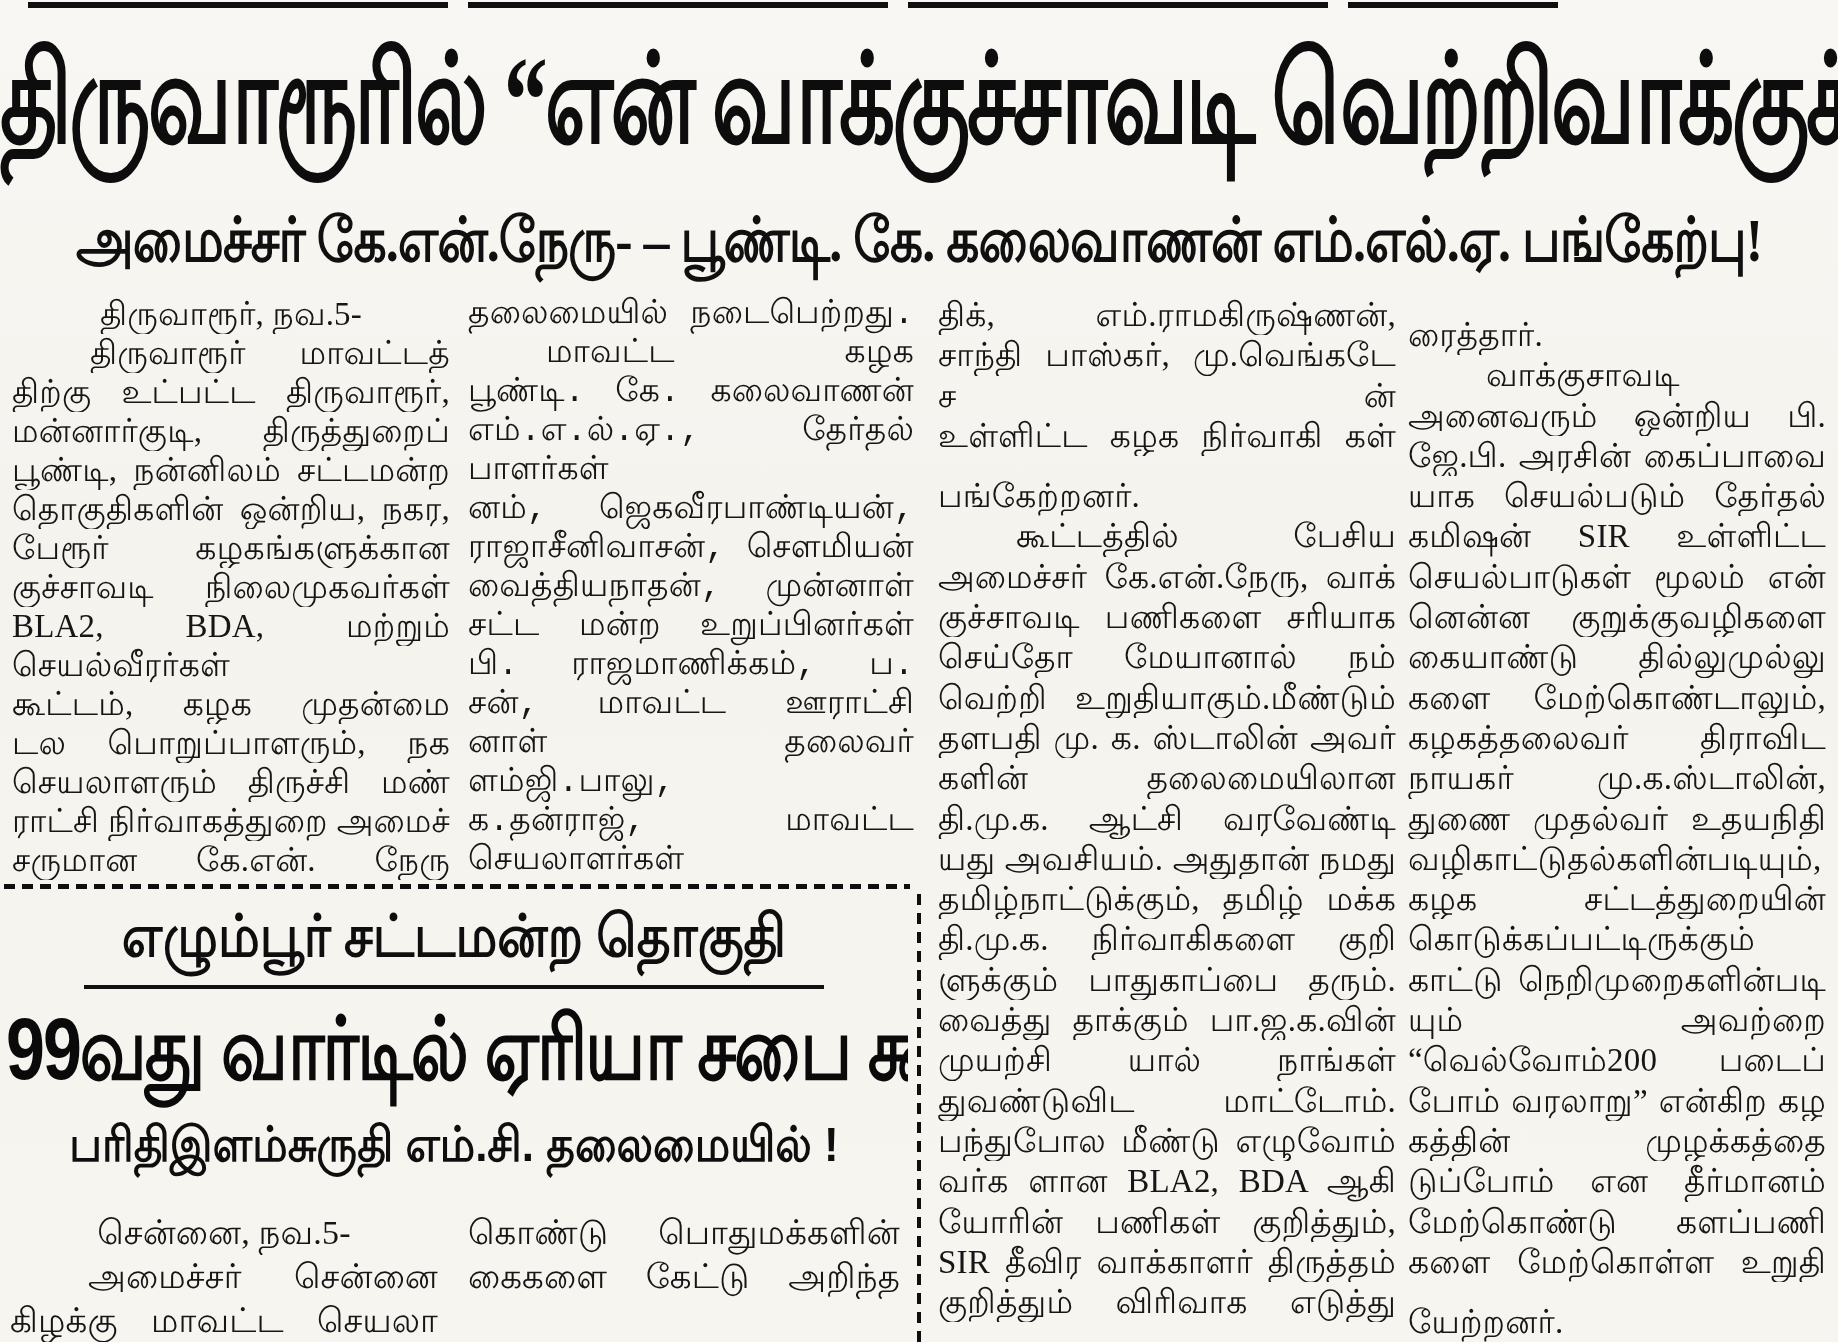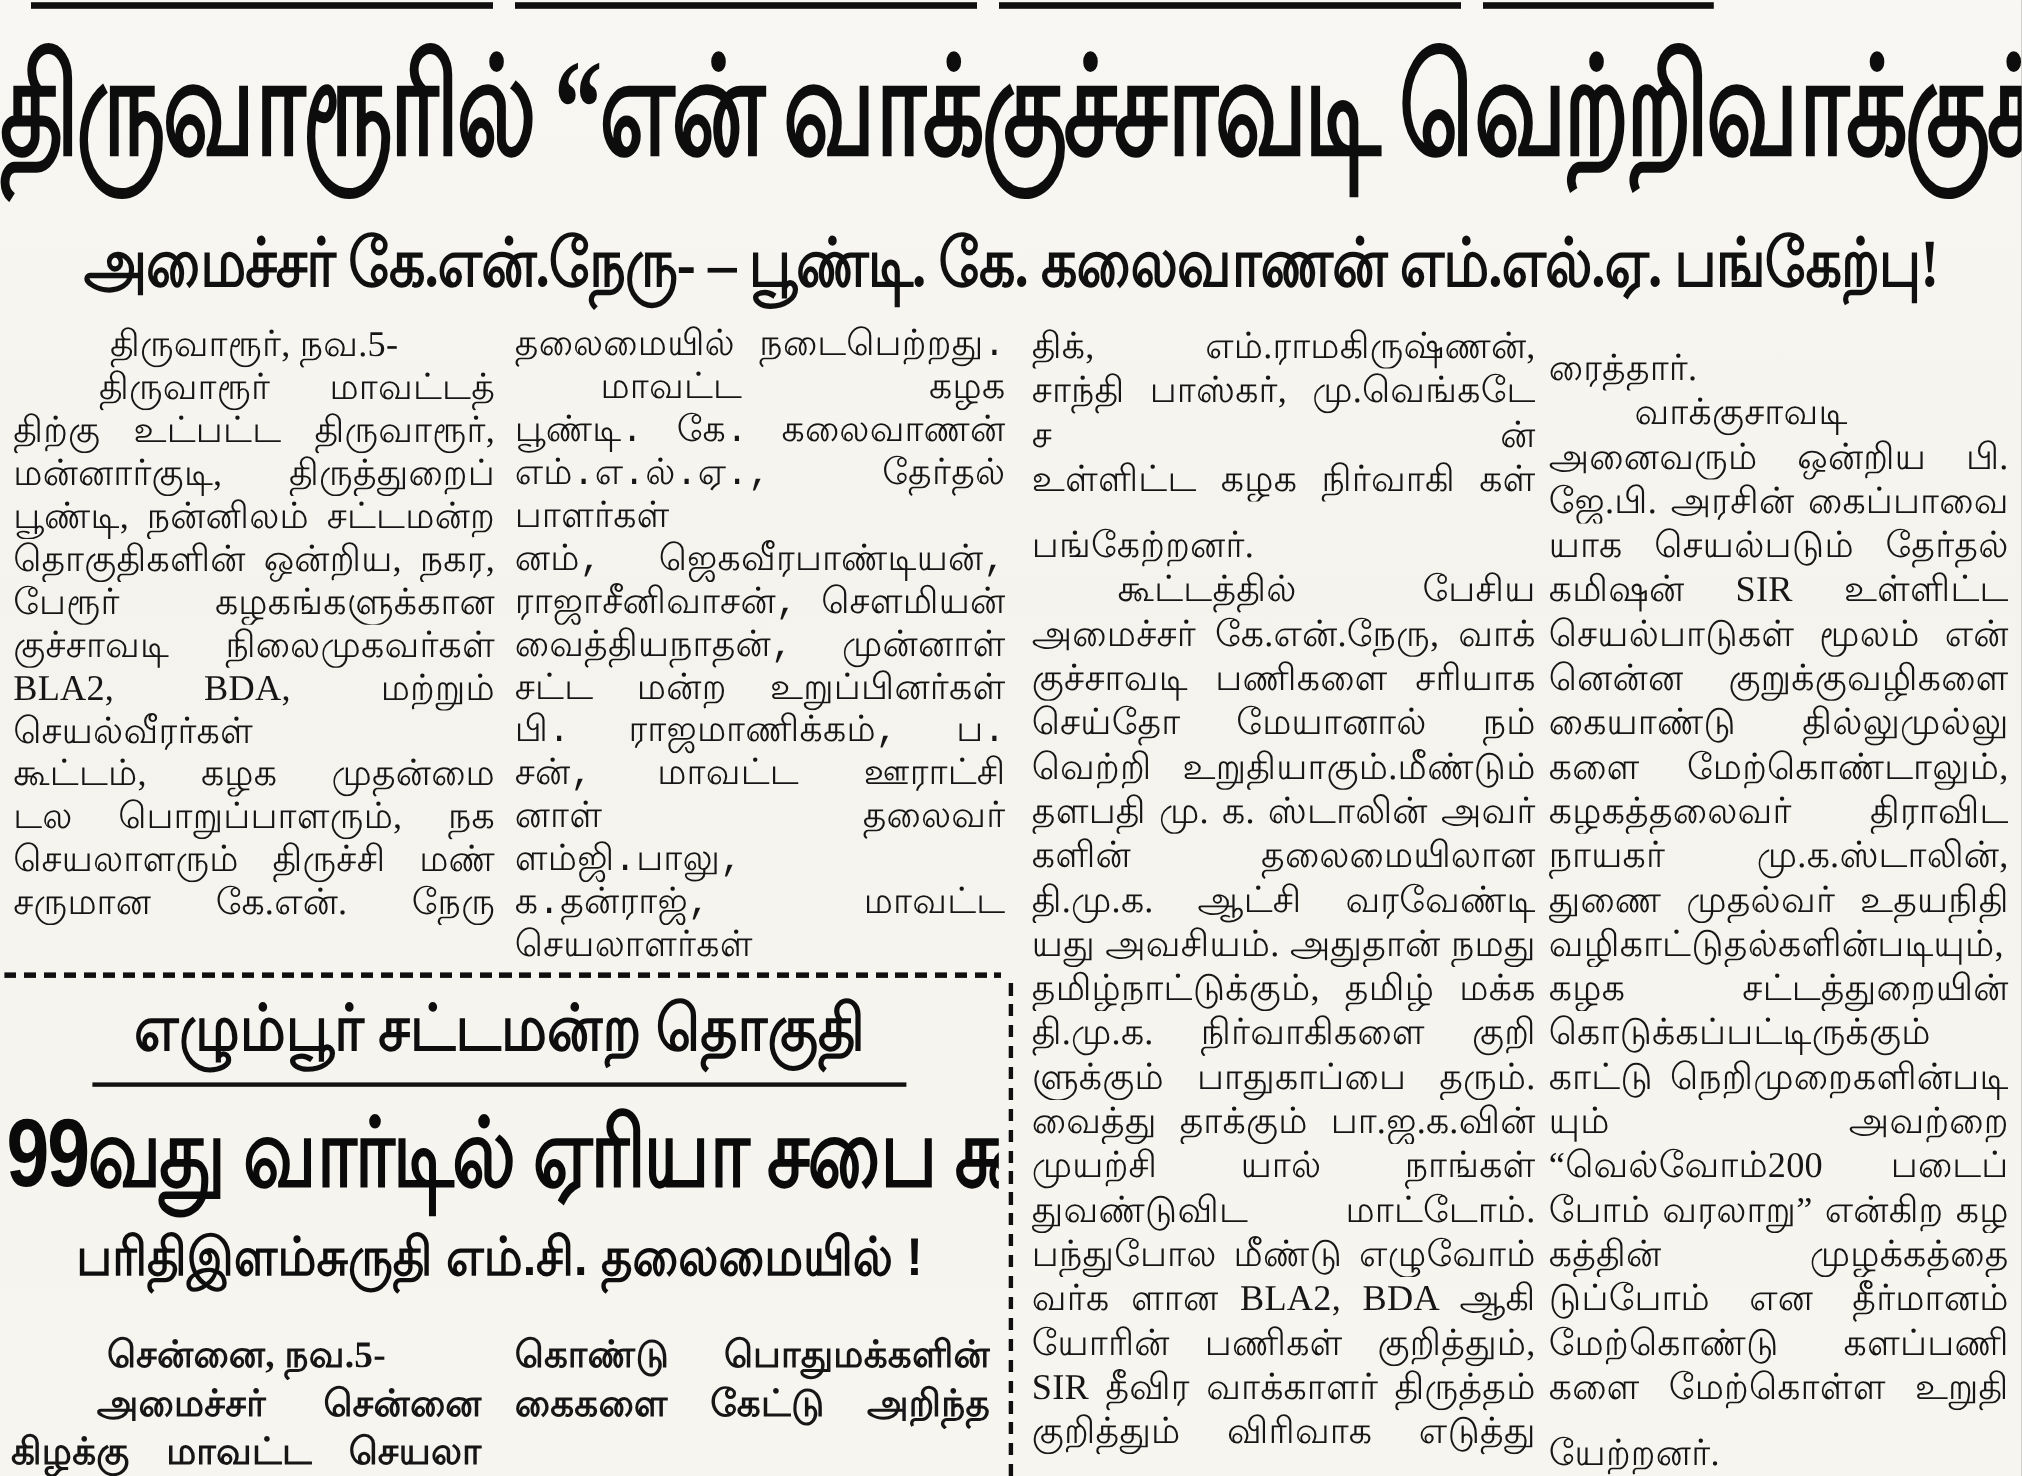--- a/index.html
+++ b/index.html
@@ -69,21 +69,21 @@
     font-family:"Liberation Sans","DejaVu Sans",sans-serif;
   }
   .subheadline2{
     margin:28px 0 0 0;text-align:center;white-space:nowrap;
     font-size:44px;font-weight:800;letter-spacing:0;
     transform:scaleY(1.1);transform-origin:top center;color:#0e0e0e;
     font-family:"Liberation Sans","DejaVu Sans",sans-serif;
   }
   .colA{left:10px;top:318px;width:428px;}
   .colB{left:468px;top:318px;width:432px;}
-  .article2 .line{font-size:34px;line-height:44px;height:44px;font-weight:bold;}
+  .article2 .line{font-size:34px;line-height:44px;height:44px;}
 </style>
 </head>
 <body>
 
 <div class="page">
 
   <div class="topline"></div>
 
   <h1 class="headline1">திருவாரூரில் “என் வாக்குச்சாவடி வெற்றிவாக்குச் சாவடி” ஆலோசனைக் கூட்டம்!</h1>
 
@@ -96,20 +96,21 @@
       <div class="line">மன்னார்குடி, திருத்துறைப்</div>
       <div class="line">பூண்டி, நன்னிலம் சட்டமன்ற</div>
       <div class="line">தொகுதிகளின் ஒன்றிய, நகர,</div>
       <div class="line">பேரூர் கழகங்களுக்கான வாக்</div>
       <div class="line">குச்சாவடி நிலைமுகவர்கள்</div>
       <div class="line">BLA2, BDA, மற்றும் தி.மு.கழக</div>
       <div class="line">செயல்வீரர்கள் ஆலோசனைக்</div>
       <div class="line">கூட்டம், கழக முதன்மை</div>
       <div class="line">டல பொறுப்பாளரும், நக</div>
       <div class="line">செயலாளரும் திருச்சி மண்</div>
+      <div class="line">ராட்சி நிர்வாகத்துறை அமைச்</div>
       <div class="line">சருமான கே.என். நேரு</div>
     </div>
 
   <div class="col col2">
       <div class="line">தலைமையில் நடைபெற்றது.</div>
       <div class="line indent">மாவட்ட கழக செயலாளர்</div>
       <div class="line">பூண்டி. கே. கலைவாணன்</div>
       <div class="line">எம்.எ.ல்.ஏ., தேர்தல் பொறுப்</div>
       <div class="line">பாளர்கள் எஸ்.கே.வேதரத்தி</div>
       <div class="line">னம், ஜெகவீரபாண்டியன்,</div>

